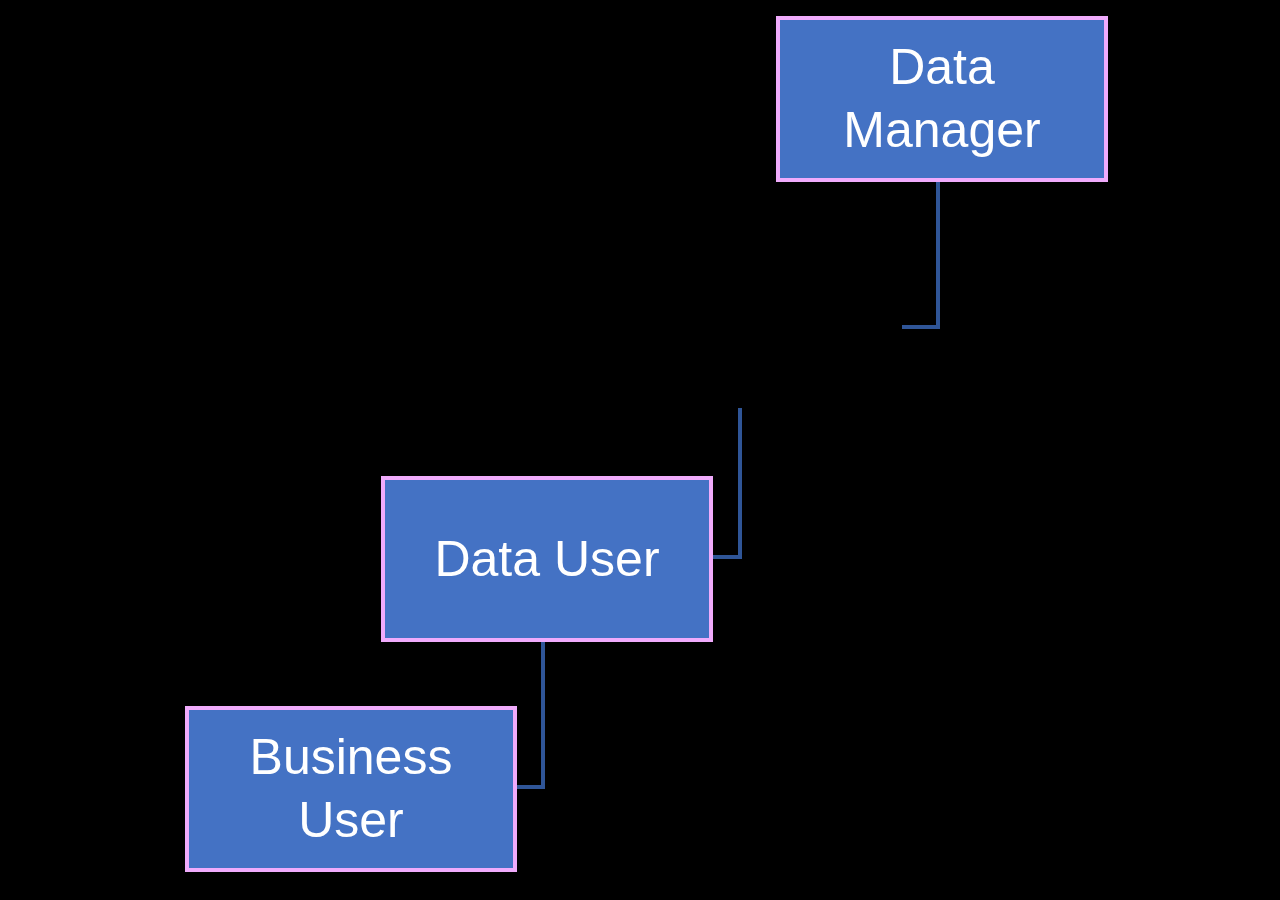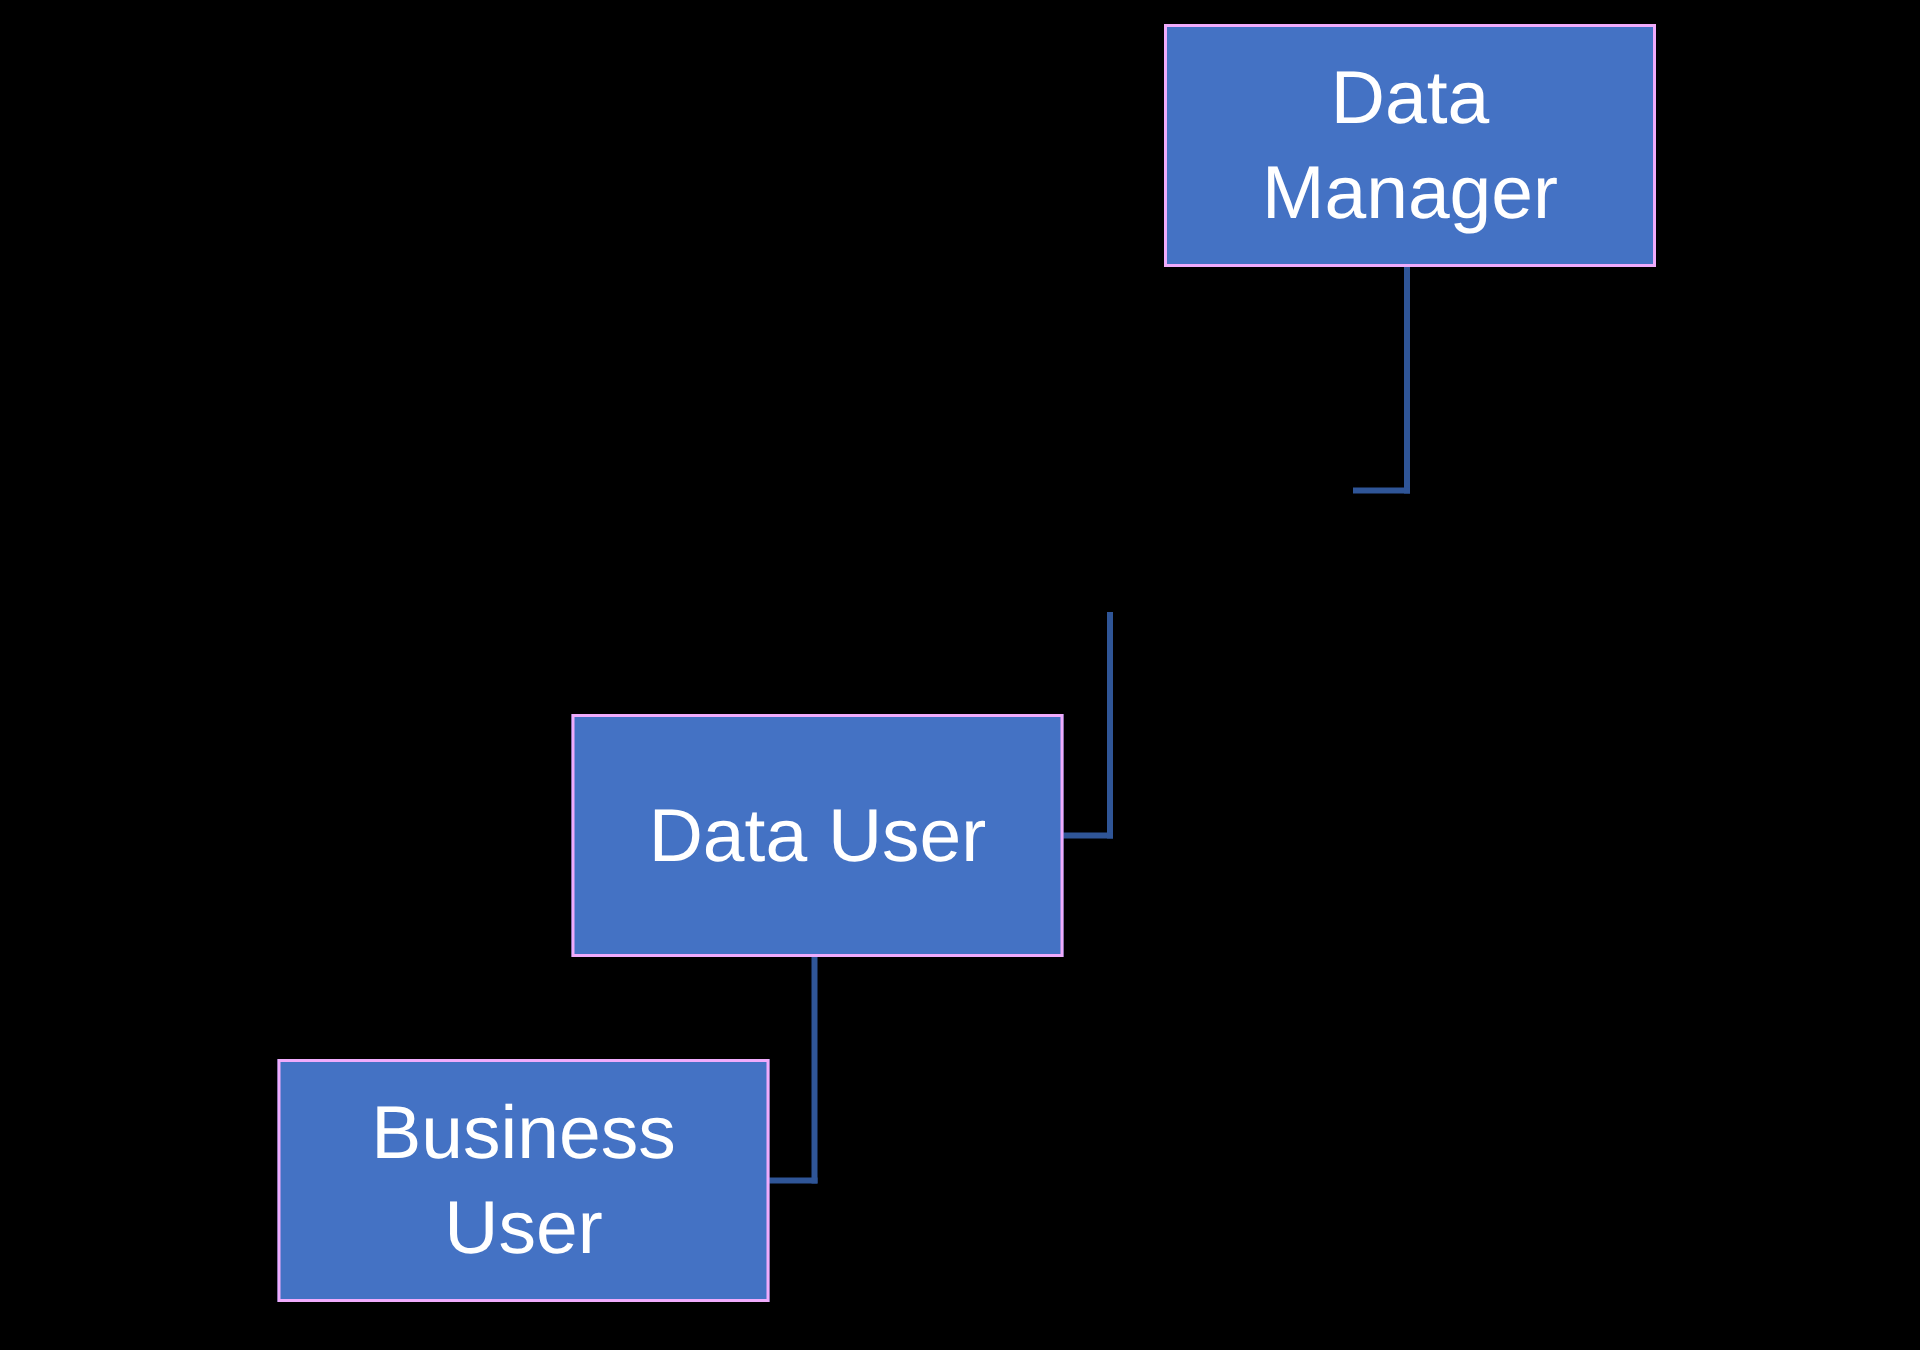--- a/index.html
+++ b/index.html
@@ -13,21 +13,21 @@
     height: 900px;
     background: #000000;
     overflow: hidden;
     font-family: "Liberation Sans", sans-serif;
   }
   .node {
     position: absolute;
     width: 320px;
     height: 158px;
     background: #4472C4;
-    border: 2px solid #f0abfc;
+    border: 4px solid #f0abfc;
     color: #FFFFFF;
     display: flex;
     align-items: center;
     justify-content: center;
     text-align: center;
     font-size: 50px;
     line-height: 63px;
     padding: 0 2px;
     box-sizing: content-box;
   }

